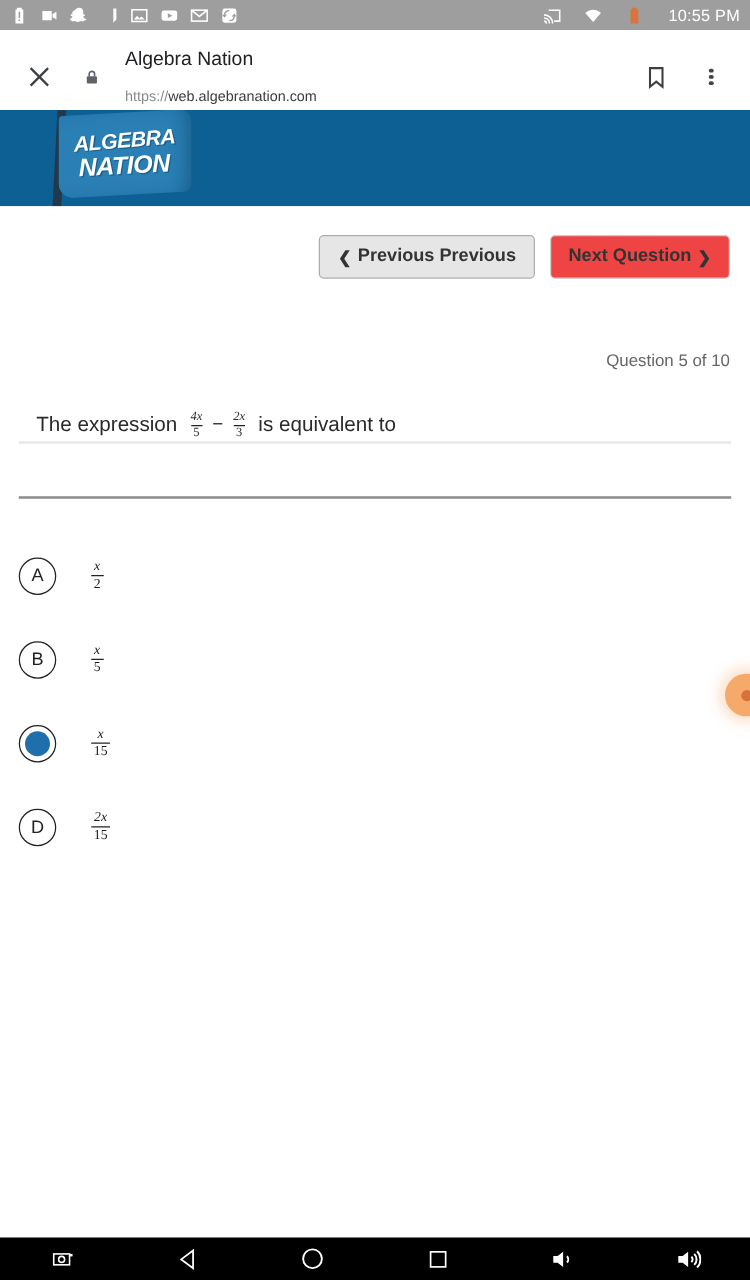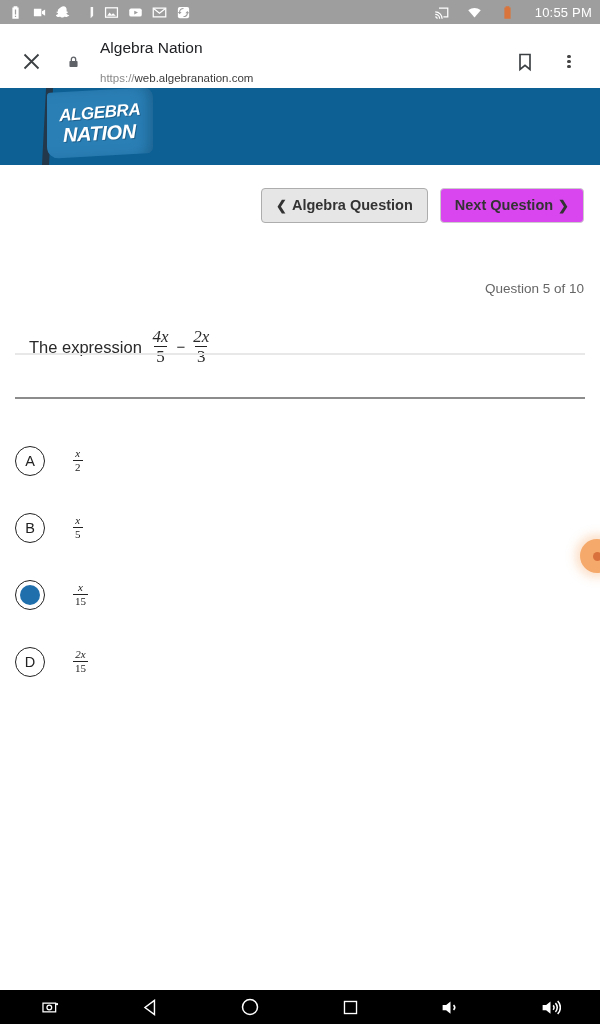--- a/index.html
+++ b/index.html
@@ -61,21 +61,21 @@
   .flag-l2{ font-size:20px; transform:rotate(-2deg) translateX(-1px); margin-top:2px; }
 
   
   .content{ position:absolute; top:165px; left:0; width:600px; bottom:34px; background:#fff;}
 
   .navrow{ position:absolute; top:23px; right:16px; display:flex; gap:12px; }
   .qbtn{
     font-family:"Liberation Sans", sans-serif;
     font-size:14.5px; font-weight:bold; color:#333333;
     border:1px solid #cccccc; border-radius:4px;
-    padding:9px 14px; background:#d946ef; cursor:pointer;
+    padding:9px 14px; background:#ef4444; cursor:pointer;
     display:flex; align-items:center; gap:5px; line-height:1; white-space:nowrap;
   }
   .qbtn.prev{ background:#e6e6e6; border-color:#adadad; }
   .chev{ font-size:13px; font-weight:bold; }
 
   .qcount{
     position:absolute; top:69px; right:16px;
     font-size:13.5px; color:#666666;margin-top:47px;
   }
 
@@ -84,21 +84,21 @@
     font-size:16.5px; color:#2a2a2a; line-height:24px;
     display:flex; align-items:center; flex-wrap:wrap;margin-top:21px;
   }
   .frac{
     display:inline-flex; flex-direction:column; align-items:center;
     vertical-align:middle; margin:0 4px; line-height:1;
     font-family:"Liberation Serif", serif;
   }
   .frac .num{ font-size:11px; font-style:italic; padding:0 2px 1px; }
   .frac .den{ font-size:11px; padding:1px 2px 0; border-top:1px solid #222; }
-  .frac.big .num, .frac.big .den{ font-size:17px; }
+  .frac.big .num, .frac.big .den{ font-size:10px; }
   .op{ margin:0 2px; font-size:15px; }
 
   .rule-light{ position:absolute; top:188px; left:15px; width:570px; height:2px; background:#e8e8e8;}
   .rule-dark{ position:absolute; top:232px; left:15px; width:570px; height:2px; background:#8c8c8c;}
 
   .options{ position:absolute; top:262px; left:0; width:600px; }
   .opt{ display:flex; align-items:center; height:67px; padding-left:15px; }
   .bubble{
     width:30px; height:30px; border-radius:50%;
     border:1.6px solid #222222; background:#ffffff;
@@ -218,42 +218,42 @@
         <div class="flag-l2">NATION</div>
       </div>
     </div>
   </div>
 
   <div class="content">
 
     <div class="navrow">
       <button class="qbtn prev">
         <span class="chev">❮</span>
-        <span>Algebra Question</span>
+        <span>Previous Previous</span>
       </button>
       <button class="qbtn next">
         <span>Next Question</span>
         <span class="chev">❯</span>
       </button>
     </div>
 
     <div class="qcount">Question 5 of 10</div>
 
     <div class="qtext">
       <span>The expression</span>&nbsp;
       <span class="frac big">
         <span class="num">4x</span>
         <span class="den">5</span>
       </span>
       <span class="op">−</span>
       <span class="frac big">
         <span class="num">2x</span>
         <span class="den">3</span>
       </span>
-      &nbsp;
+      &nbsp;<span>is equivalent to</span>
     </div>
 
     <div class="rule-light"></div>
     <div class="rule-dark"></div>
 
     <div class="options">
 
       <div class="opt">
         <div class="bubble">
           <span>A</span>

